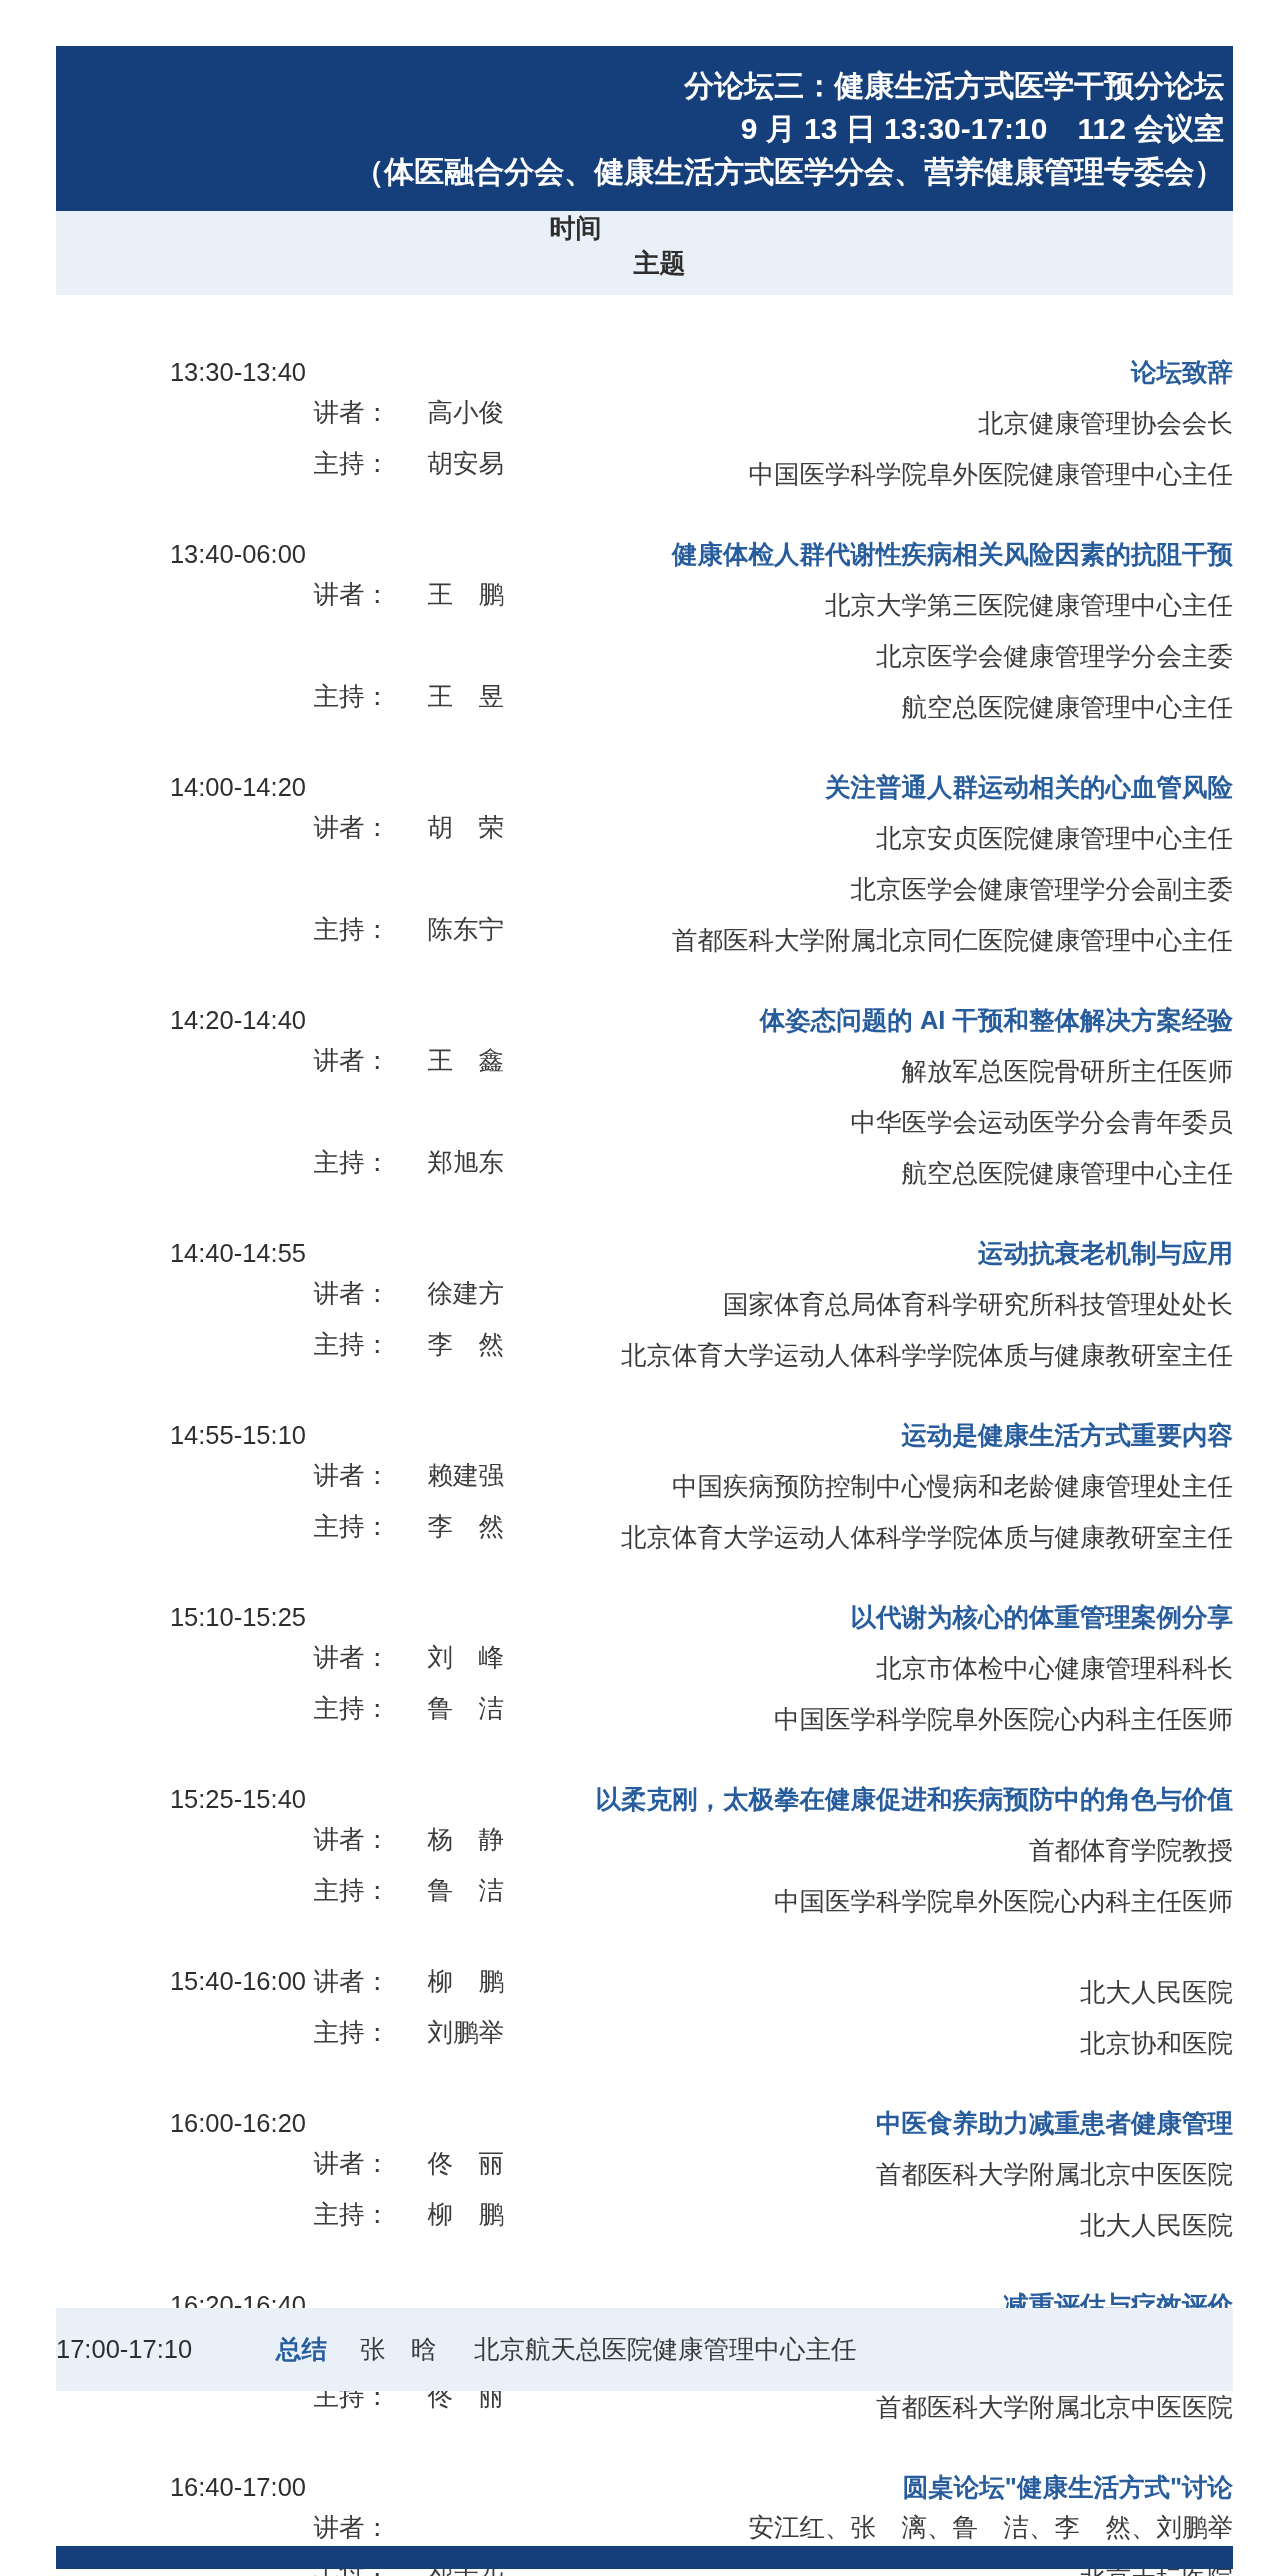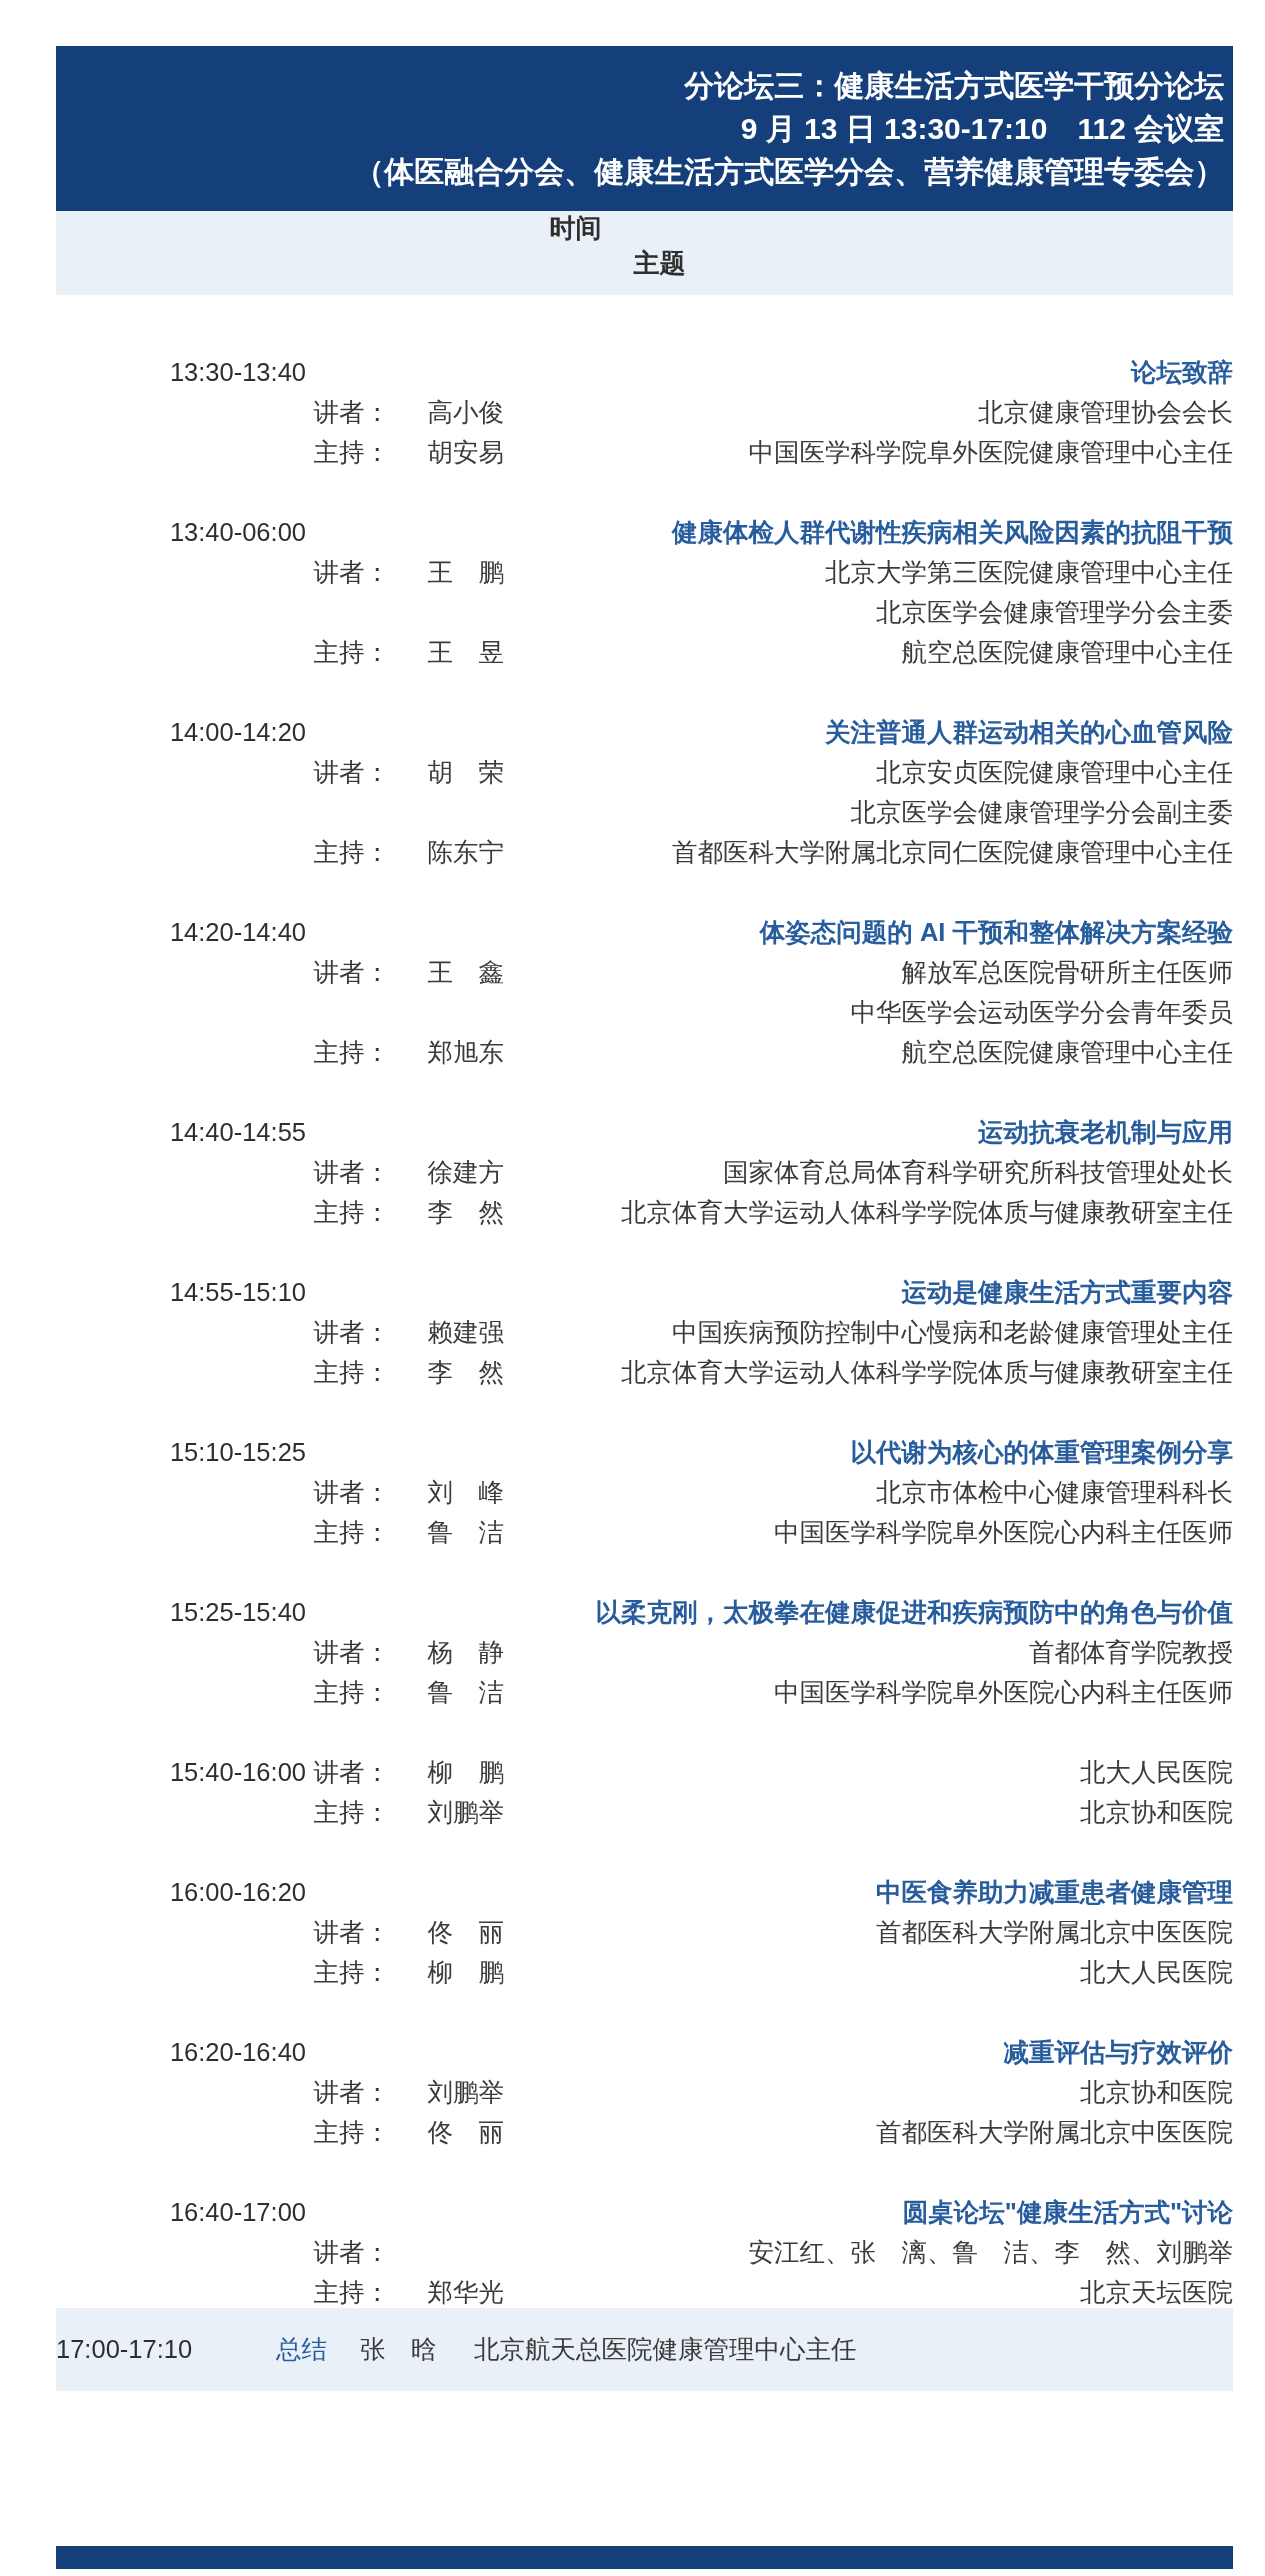--- a/index.html
+++ b/index.html
@@ -28,29 +28,29 @@
   .sessions{
     position:absolute;left:56px;top:352px;width:1177px;box-sizing:border-box;padding-left:30px;text-align:right;
   }
   .session{display:flex;margin-bottom:40px;}
   .s-time{width:220px;flex:none;font-size:25.5px;line-height:40px;color:var(--time);}
   .s-body{flex:1;min-width:0;}
   .s-title{font-size:25.5px;line-height:40px;color:var(--blue);font-weight:bold;}
   .s-line{display:flex;font-size:25.5px;line-height:40px;color:var(--text);}
   .lbl{width:84px;flex:none;}
   .nm{width:114px;flex:none;}
-  .org{flex:1;min-width:0;}
+  .org{flex:1;min-width:0;margin-top:11px;}
   .flat{flex:1;min-width:0;}
   .summary{
     position:absolute;left:56px;top:2308px;width:1177px;height:83px;box-sizing:border-box;
     background:var(--band);display:flex;align-items:center;
     font-size:25.5px;
   }
   .sum-time{width:220px;flex:none;color:var(--time);}
-  .sum-label{width:84px;flex:none;color:var(--blue);font-weight:normal;}
+  .sum-label{width:84px;flex:none;color:var(--blue);font-weight:bold;}
   .sum-name{width:114px;flex:none;color:var(--text);}
   .sum-org{flex:1;color:var(--text);}
   .footer-bar{
     position:absolute;left:56px;bottom:7px;width:1177px;height:23px;background:var(--navy);
   }
 </style>
 </head>
 <body>
 
 <div class="page">

